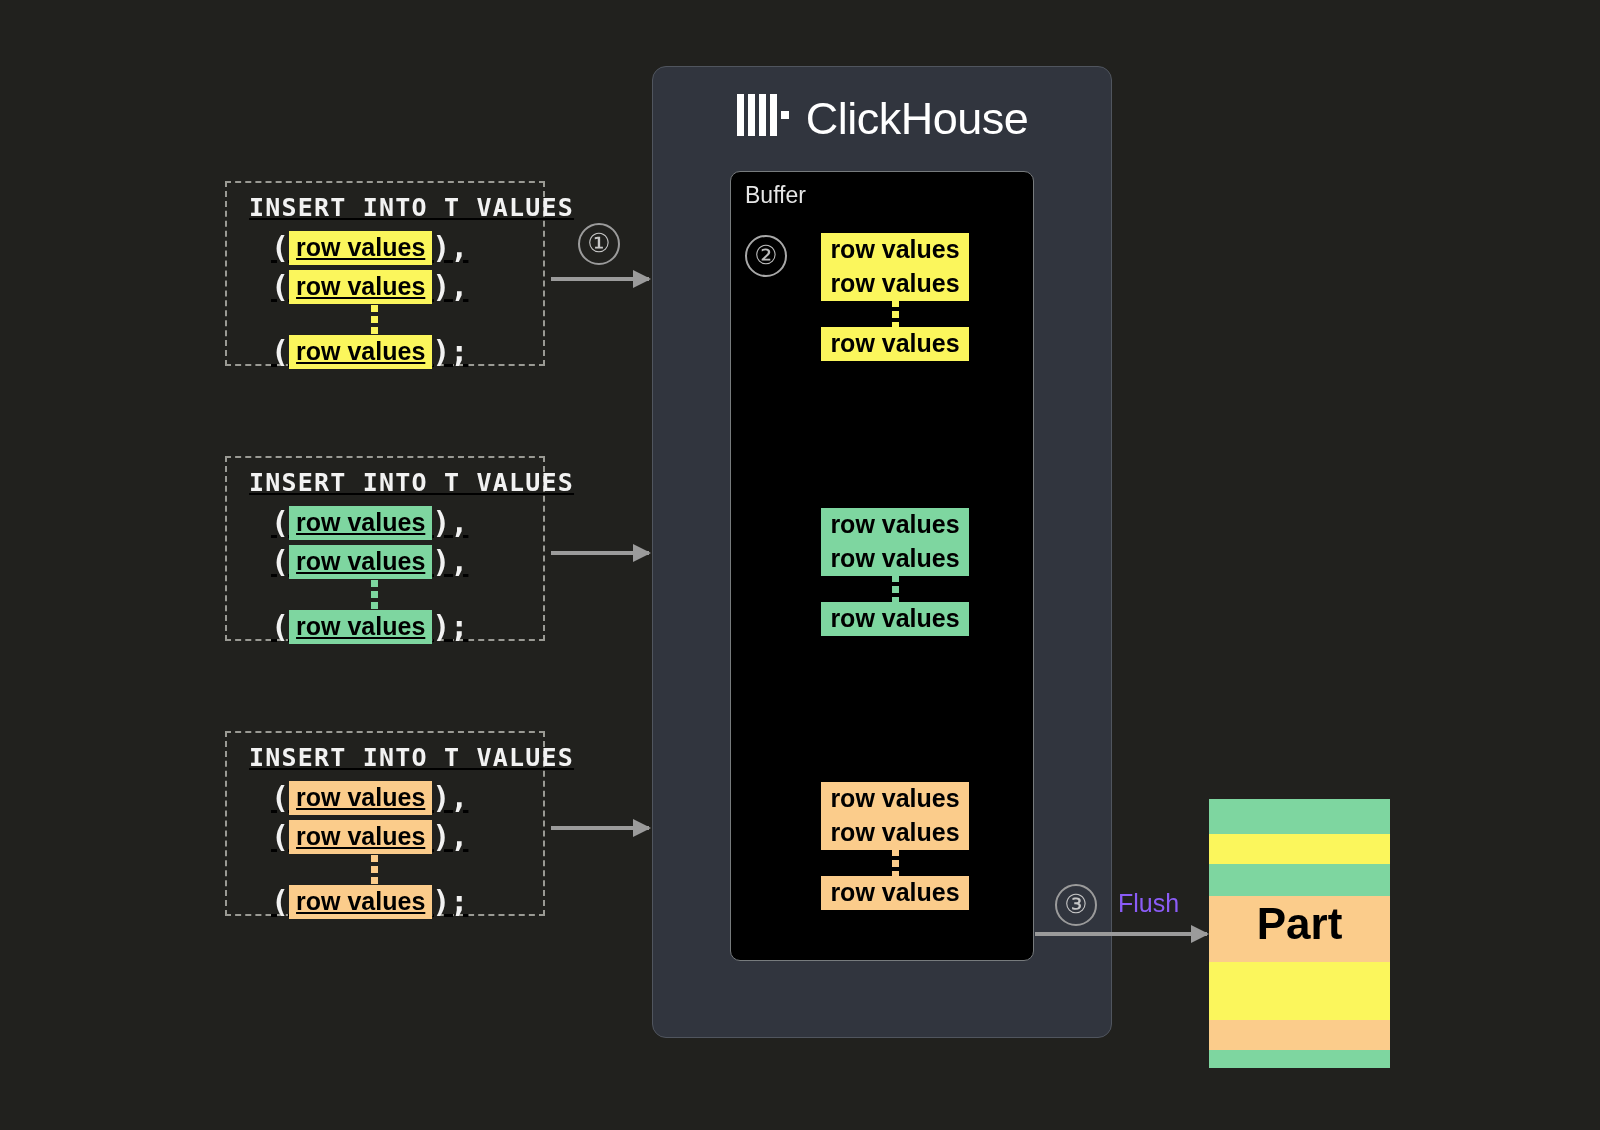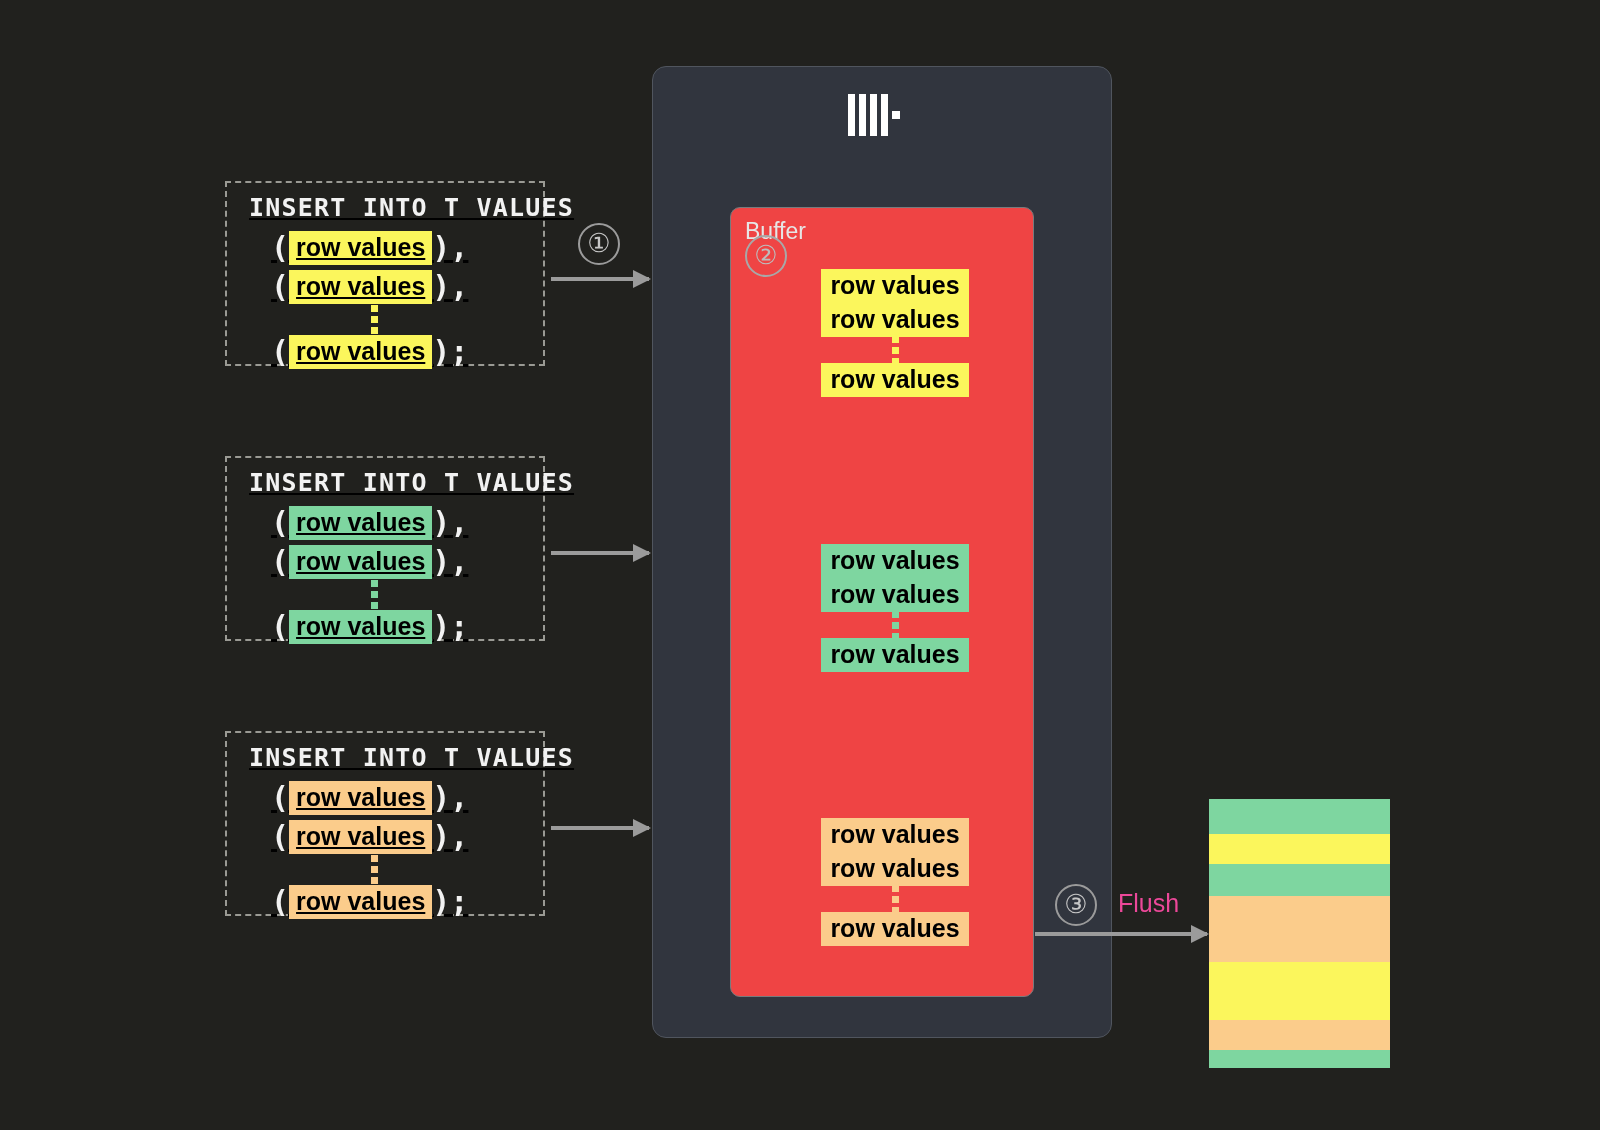--- a/index.html
+++ b/index.html
@@ -144,25 +144,24 @@
     margin-right: 14px;
   }
 
   
   #buffer-box {
     position: absolute;
     left: 77px;
     top: 104px;
     width: 304px;
     height: 790px;
-    background: #ef4444;
+    background: #000000;
     border: 1px solid #777b7d;
     border-radius: 10px;
     box-sizing: border-box;
-    margin-top: 36px;
   }
   #buffer-label {
     position: absolute;
     left: 14px;
     top: 10px;
     color: #e6e6e6;
     font-size: 23px;
   }
   .buf-group {
     position: absolute;
@@ -182,21 +181,21 @@
     font-size: 25px;
     color: #000;
     padding: 2px 9px 3px 9px;
     line-height: 1.16;
     white-space: nowrap;
   }
 
   
   #flush-label {
     position: absolute;
-    color: #ec4899;
+    color: #8b5cf6;
     font-size: 25px;
   }
 
   
   #part-box {
     position: absolute;
     left: 1209px;
     top: 799px;
     width: 181px;
     height: 269px;
@@ -315,21 +314,21 @@
 
     <div id="ch-title">
       <span id="ch-logo">
         <svg width="56" height="42" viewBox="0 0 56 42" xmlns="http://www.w3.org/2000/svg">
           <rect x="1" y="0" width="7" height="42" fill="#ffffff"></rect>
           <rect x="12" y="0" width="7" height="42" fill="#ffffff"></rect>
           <rect x="23" y="0" width="7" height="42" fill="#ffffff"></rect>
           <rect x="34" y="0" width="7" height="42" fill="#ffffff"></rect>
           <rect x="45" y="17" width="8" height="8" fill="#ffffff"></rect>
         </svg>
-      </span>
+      </span><span>ClickHouse</span>
     </div>
 
     <div id="buffer-box">
       <div id="buffer-label">Buffer</div>
 
       <div class="buf-group" id="buf-group-0" style="top:61px;">
           <div class="buf-line">
             <span class="buf-chip" style="background: rgb(251, 246, 92);">row values</span>
           </div>
           <div class="buf-line">
@@ -394,15 +393,16 @@
   <div id="part-box">
     <div id="part-bands">
         <div class="part-band" style="background: rgb(126, 214, 160); height: 35px;"></div>
         <div class="part-band" style="background: rgb(251, 246, 92); height: 30px;"></div>
         <div class="part-band" style="background: rgb(126, 214, 160); height: 32px;"></div>
         <div class="part-band" style="background: rgb(251, 204, 139); height: 66px;"></div>
         <div class="part-band" style="background: rgb(251, 246, 92); height: 58px;"></div>
         <div class="part-band" style="background: rgb(251, 204, 139); height: 30px;"></div>
         <div class="part-band" style="background: rgb(126, 214, 160); height: 18px;"></div>
       </div>
+    <div id="part-label">Part</div>
   </div>
 
 </div>
 
 </body></html>

